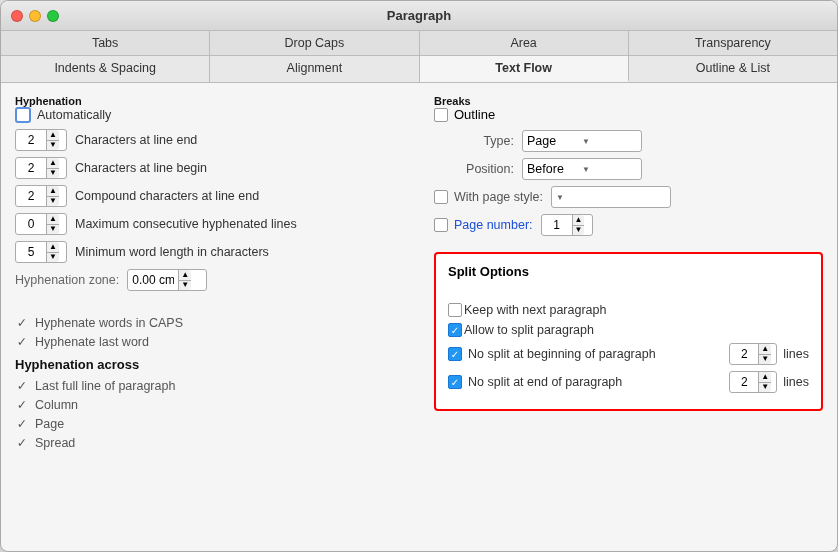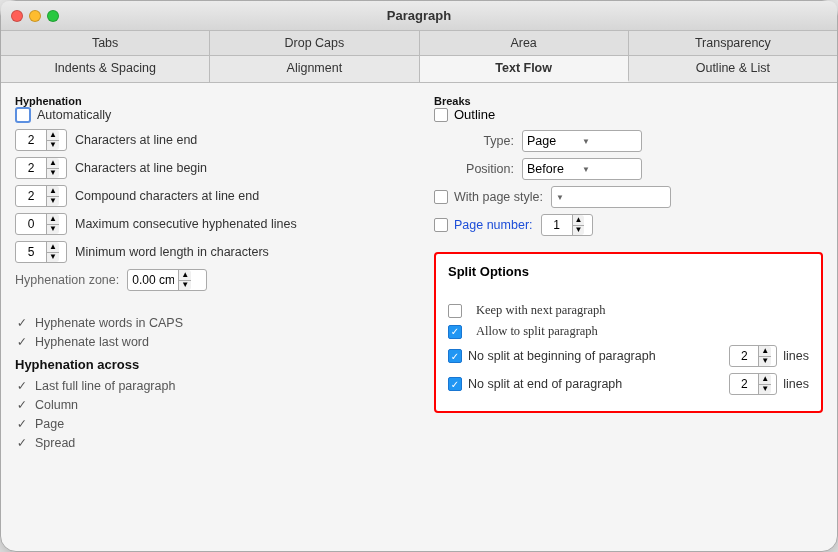--- a/index.html
+++ b/index.html
@@ -9,21 +9,21 @@
       background: #ececec;
       width: 838px;
       height: 552px;
       overflow: hidden;
     }
     .window {
       width: 838px;
       height: 552px;
       background: #f5f5f5;
       border: 1px solid #aaa;
-      border-radius: 16px;
+      border-radius: 8px;
       display: flex;
       flex-direction: column;
       box-shadow: 0 4px 20px rgba(0,0,0,0.3);
     }
     .titlebar {
       height: 30px;
       background: linear-gradient(to bottom, #ebebeb, #d6d6d6);
       border-radius: 8px 8px 0 0;
       border-bottom: 1px solid #bbb;
       display: flex;
@@ -232,21 +232,21 @@
     .split-title {
       font-weight: 700;
       font-size: 13px;
       margin-bottom: 24px;
     }
     .split-row {
       display: flex;
       align-items: center;
       margin-bottom: 6px;
     }
-    .split-row label { font-size: 12.5px; color: #333; margin-left: 14px; font-family: Liberation Serif, serif; }
+    .split-row label { font-size: 12.5px; color: #333; margin-left: 2px; }
     .split-row-inline {
       display: flex;
       align-items: center;
       margin-bottom: 6px;
     }
     .split-row-inline label { font-size: 12.5px; color: #333; margin-left: 6px; flex: 1; }
     .lines-label { font-size: 12.5px; color: #333; margin-left: 6px; }
     .blue-checkbox {
       width: 14px;
       height: 14px;

